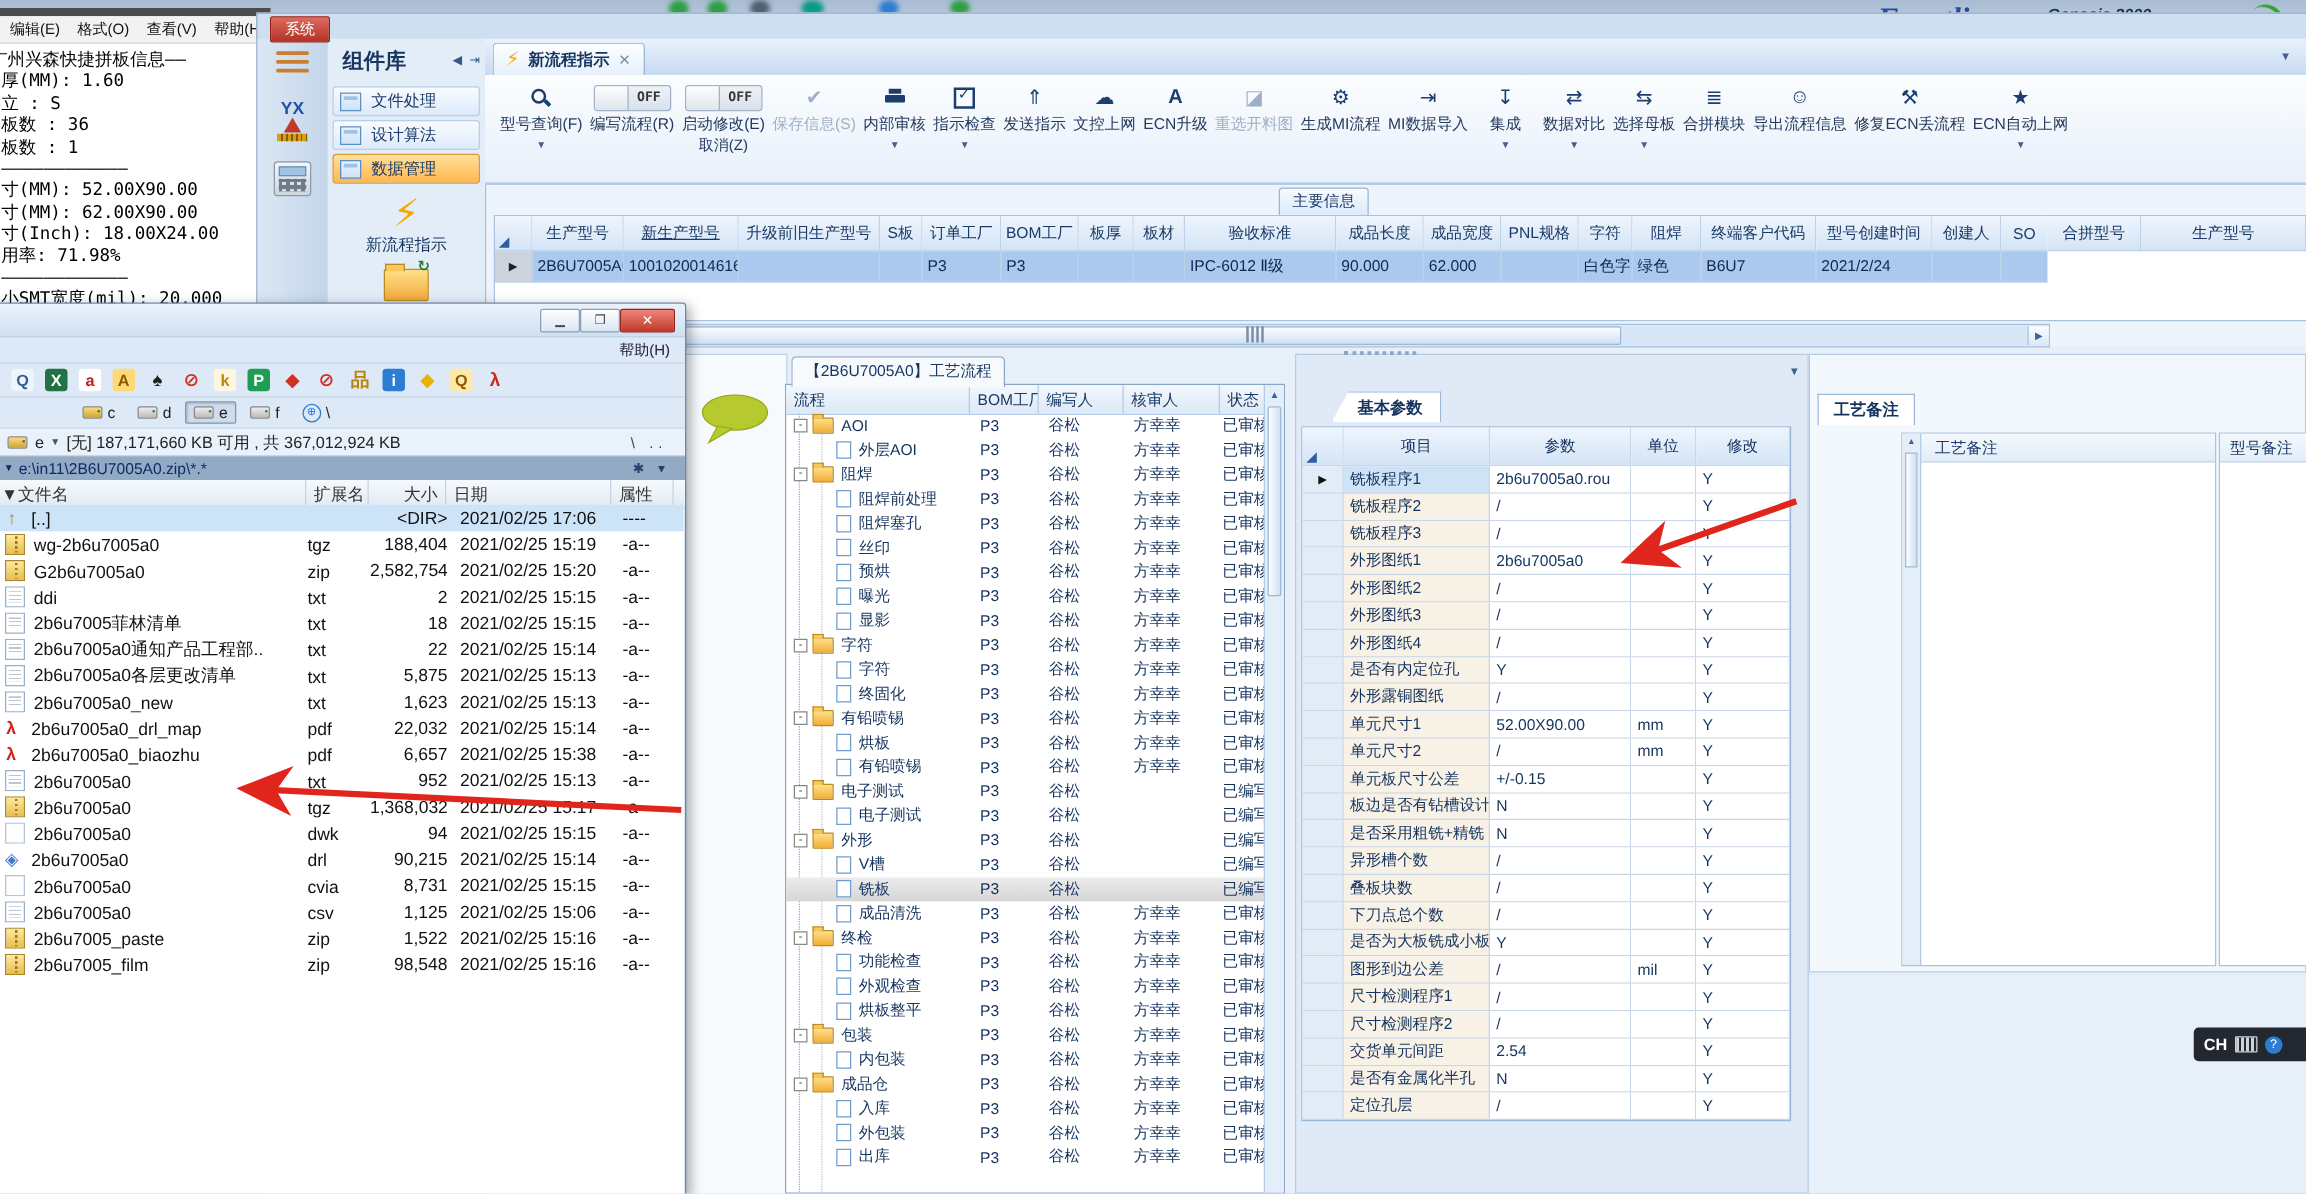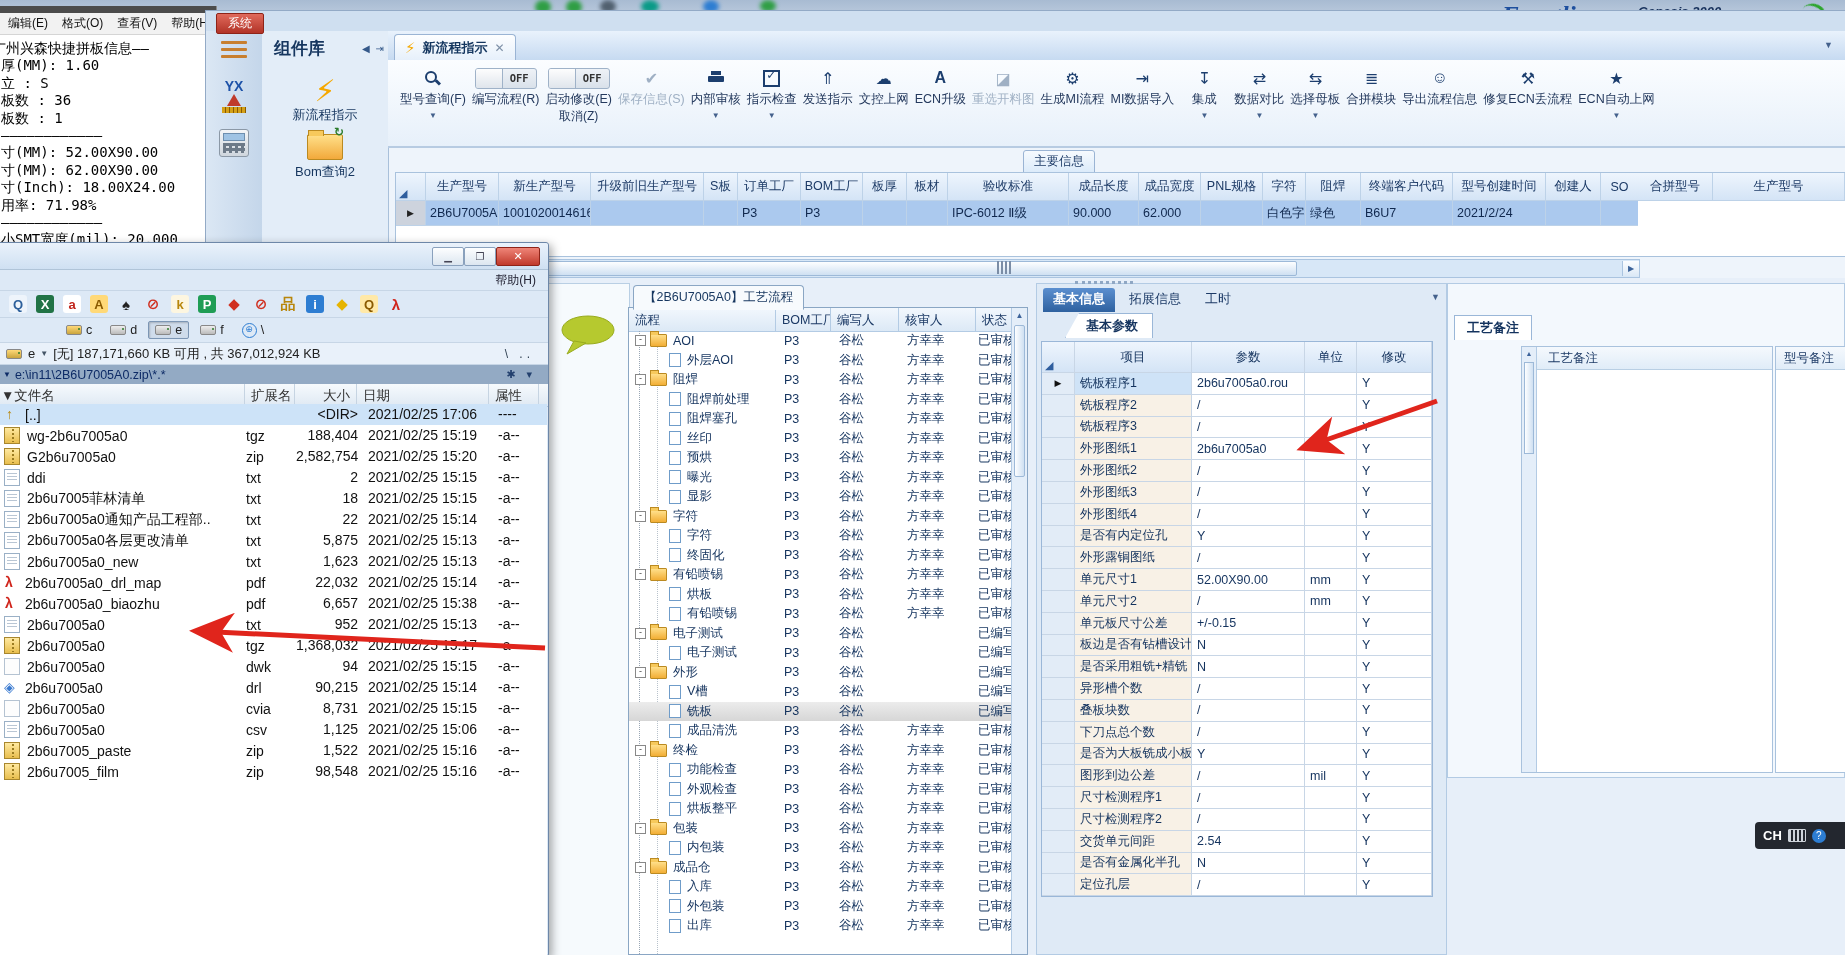--- a/index.html
+++ b/index.html
@@ -284,20 +284,34 @@
     </div>
     <div id="calcico"></div>
   </div>
 
   <div id="comp" class="abs">
     <div id="comp-head">
       <span id="comp-title">组件库</span>
       <span class="comp-arr">◀</span>
       <span class="comp-arr">⇥</span>
     </div>
+    <div id="comp-items">
+        <div class="citem">
+          <span class="wico"></span>
+          <span>文件处理</span>
+        </div>
+        <div class="citem">
+          <span class="wico"></span>
+          <span>设计算法</span>
+        </div>
+        <div class="citem active">
+          <span class="wico"></span>
+          <span>数据管理</span>
+        </div>
+      </div>
     <div class="caction">
       <div class="bolt">⚡</div>
       <div id="act1-label">新流程指示</div>
     </div>
     <div class="caction">
       <div class="cfold"></div>
       <div id="act2-label" style="margin-top:3px;">Bom查询2</div>
     </div>
   </div>
 
@@ -440,21 +454,21 @@
         <div class="tb-arrow">▼</div>
       </div>
     </div>
 
   <div id="contentbg" class="abs"></div>
   <div id="grouptab" class="abs">主要信息</div>
   <div id="maingrid" class="abs">
       <div class="g-row g-head">
         <div class="g-cell sel" style="width: 30px;">◢</div>
         <div class="g-cell" style="width: 73px;">生产型号</div>
-        <div class="g-cell" style="width: 92px;">新生产型号</div>
+        <div class="g-cell" style="width: 92px; text-decoration: underline;">新生产型号</div>
         <div class="g-cell" style="width: 113px;">升级前旧生产型号</div>
         <div class="g-cell" style="width: 34px;">S板</div>
         <div class="g-cell" style="width: 63px;">订单工厂</div>
         <div class="g-cell" style="width: 62px;">BOM工厂</div>
         <div class="g-cell" style="width: 44px;">板厚</div>
         <div class="g-cell" style="width: 41px;">板材</div>
         <div class="g-cell" style="width: 121px;">验收标准</div>
         <div class="g-cell" style="width: 70px;">成品长度</div>
         <div class="g-cell" style="width: 62px;">成品宽度</div>
         <div class="g-cell" style="width: 62px;">PNL规格</div>
@@ -846,25 +860,20 @@
         </div>
       </div>
     <div id="treescroll">
       <div class="up">▲</div>
       <div class="thumb"></div>
     </div>
   </div>
 
   <div id="dtl" class="abs">
     <div id="dotshandle"></div>
-    <div id="dtl-tabs">
-        <div class="dtab active">基本信息</div>
-        <div class="dtab">拓展信息</div>
-        <div class="dtab">工时</div>
-      </div>
     <span id="dtl-endarr">▼</span>
     <div id="subtab">基本参数</div>
     <div id="pgrid">
         <div class="p-row p-head">
           <div class="p-cell p-sel">◢</div>
           <div class="p-cell p-item">项目</div>
           <div class="p-cell p-val">参数</div>
           <div class="p-cell p-unit">单位</div>
           <div class="p-cell p-mod">修改</div>
         </div>

